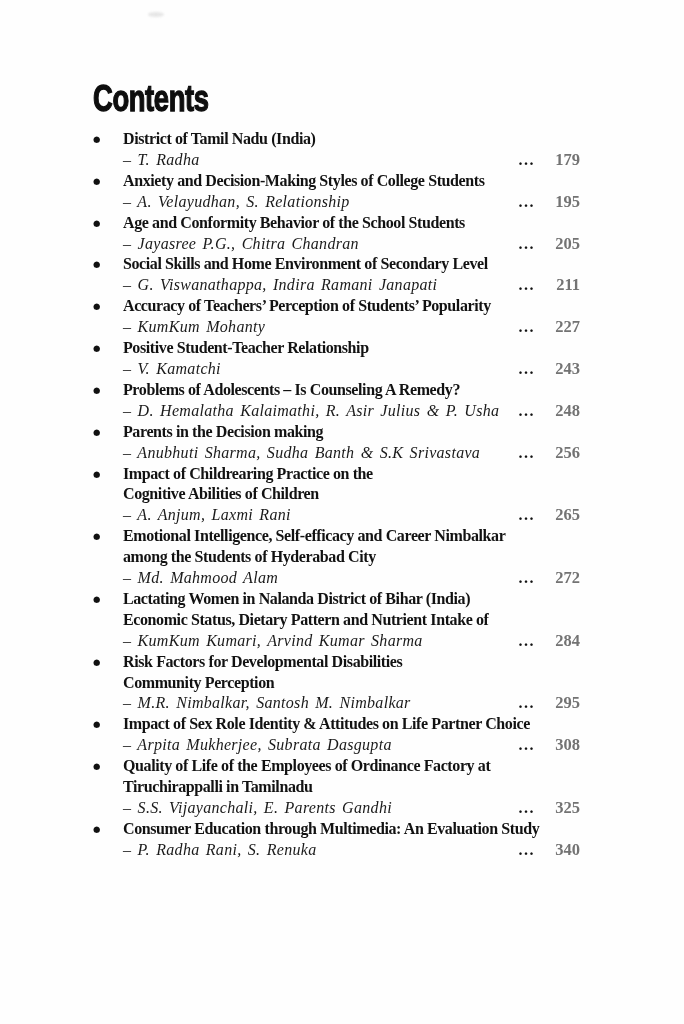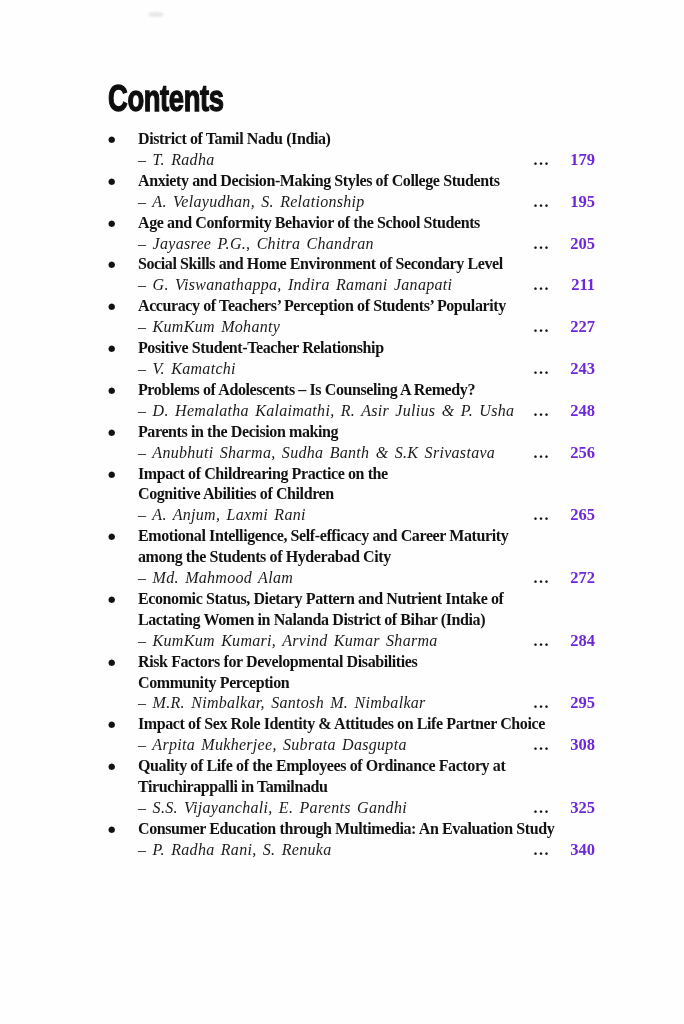--- a/index.html
+++ b/index.html
@@ -16,21 +16,21 @@
     position: absolute;
     left: 148px; top: 12px;
     width: 16px; height: 5px;
     background: #dcdcdc;
     border-radius: 50%;
     filter: blur(1.2px);
     opacity: 0.7;
   }
   .content {
     position: absolute;
-    left: 108px;
+    left: 93px;
     top: 80px;
     width: 487px;
   }
   .heading {
     margin: 0;
     font-family: "Liberation Sans", sans-serif;
     font-weight: bold;
     font-size: 37px;
     line-height: 38px;
     letter-spacing: -0.5px;
@@ -83,21 +83,21 @@
     font-weight: bold;
     font-size: 16px;
     letter-spacing: 1.5px;
     color: #121212;
   }
   .pagenum {
     font-weight: bold;
     font-size: 16.5px;
     min-width: 30px;
     text-align: right;
-    color: #6d28d9;
+    color: #737373;
   }
 </style>
 </head>
 <body>
 
 <div class="page">
   <div class="scan-smudge"></div>
   <div class="content">
     <h1 class="heading">Contents</h1>
     <div class="entries" id="entries">
@@ -243,39 +243,39 @@
           <span class="pagenum">265</span>
         </span>
       </div>
     </div>
   </div>
 
   <div class="entry">
     <span class="bullet">●</span>
     <div class="body">
       <div class="title">
-              <div class="tline">Emotional Intelligence, Self-efficacy and Career Maturity</div>
+              <div class="tline">Emotional Intelligence, Self-efficacy and Career Nimbalkar</div>
               <div class="tline">among the Students of Hyderabad City</div>
             </div>
       <div class="author-row">
         <span class="authors">– Md. Mahmood Alam</span>
         <span class="right-group">
           <span class="dots">...</span>
           <span class="pagenum">272</span>
         </span>
       </div>
     </div>
   </div>
 
   <div class="entry">
     <span class="bullet">●</span>
     <div class="body">
       <div class="title">
+              <div class="tline">Lactating Women in Nalanda District of Bihar (India)</div>
               <div class="tline">Economic Status, Dietary Pattern and Nutrient Intake of</div>
-              <div class="tline">Lactating Women in Nalanda District of Bihar (India)</div>
             </div>
       <div class="author-row">
         <span class="authors">– KumKum Kumari, Arvind Kumar Sharma</span>
         <span class="right-group">
           <span class="dots">...</span>
           <span class="pagenum">284</span>
         </span>
       </div>
     </div>
   </div>

